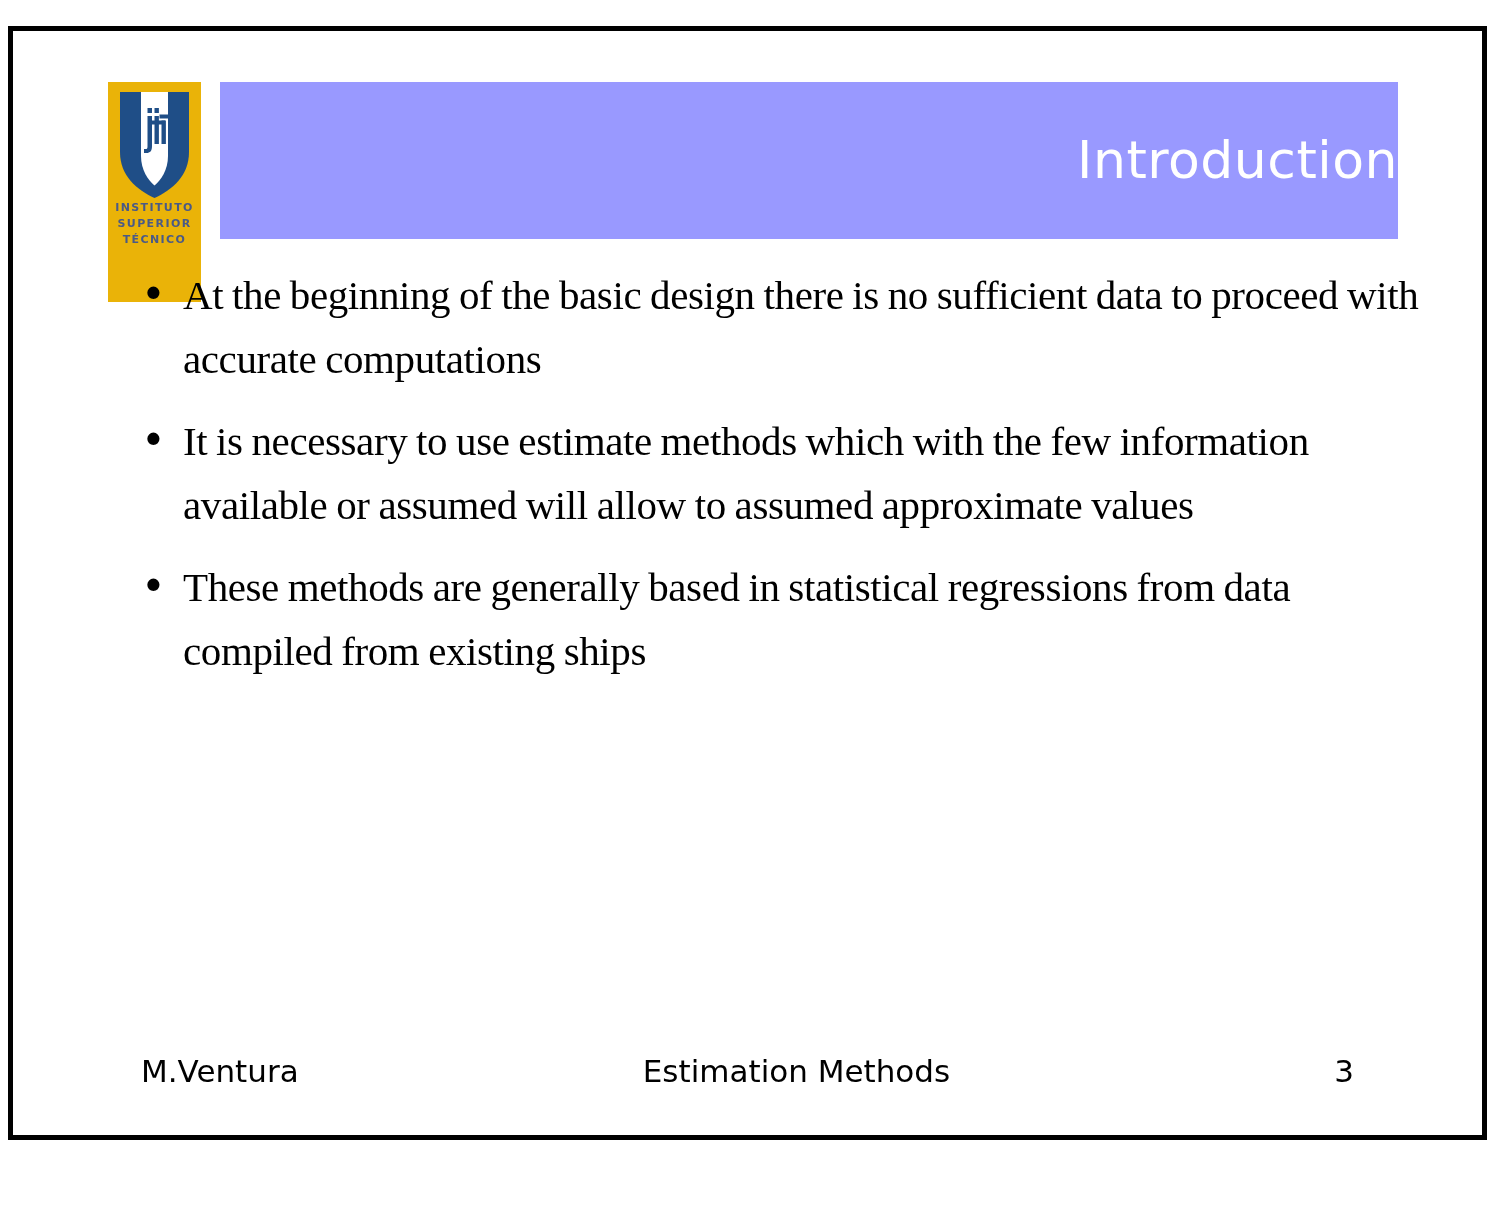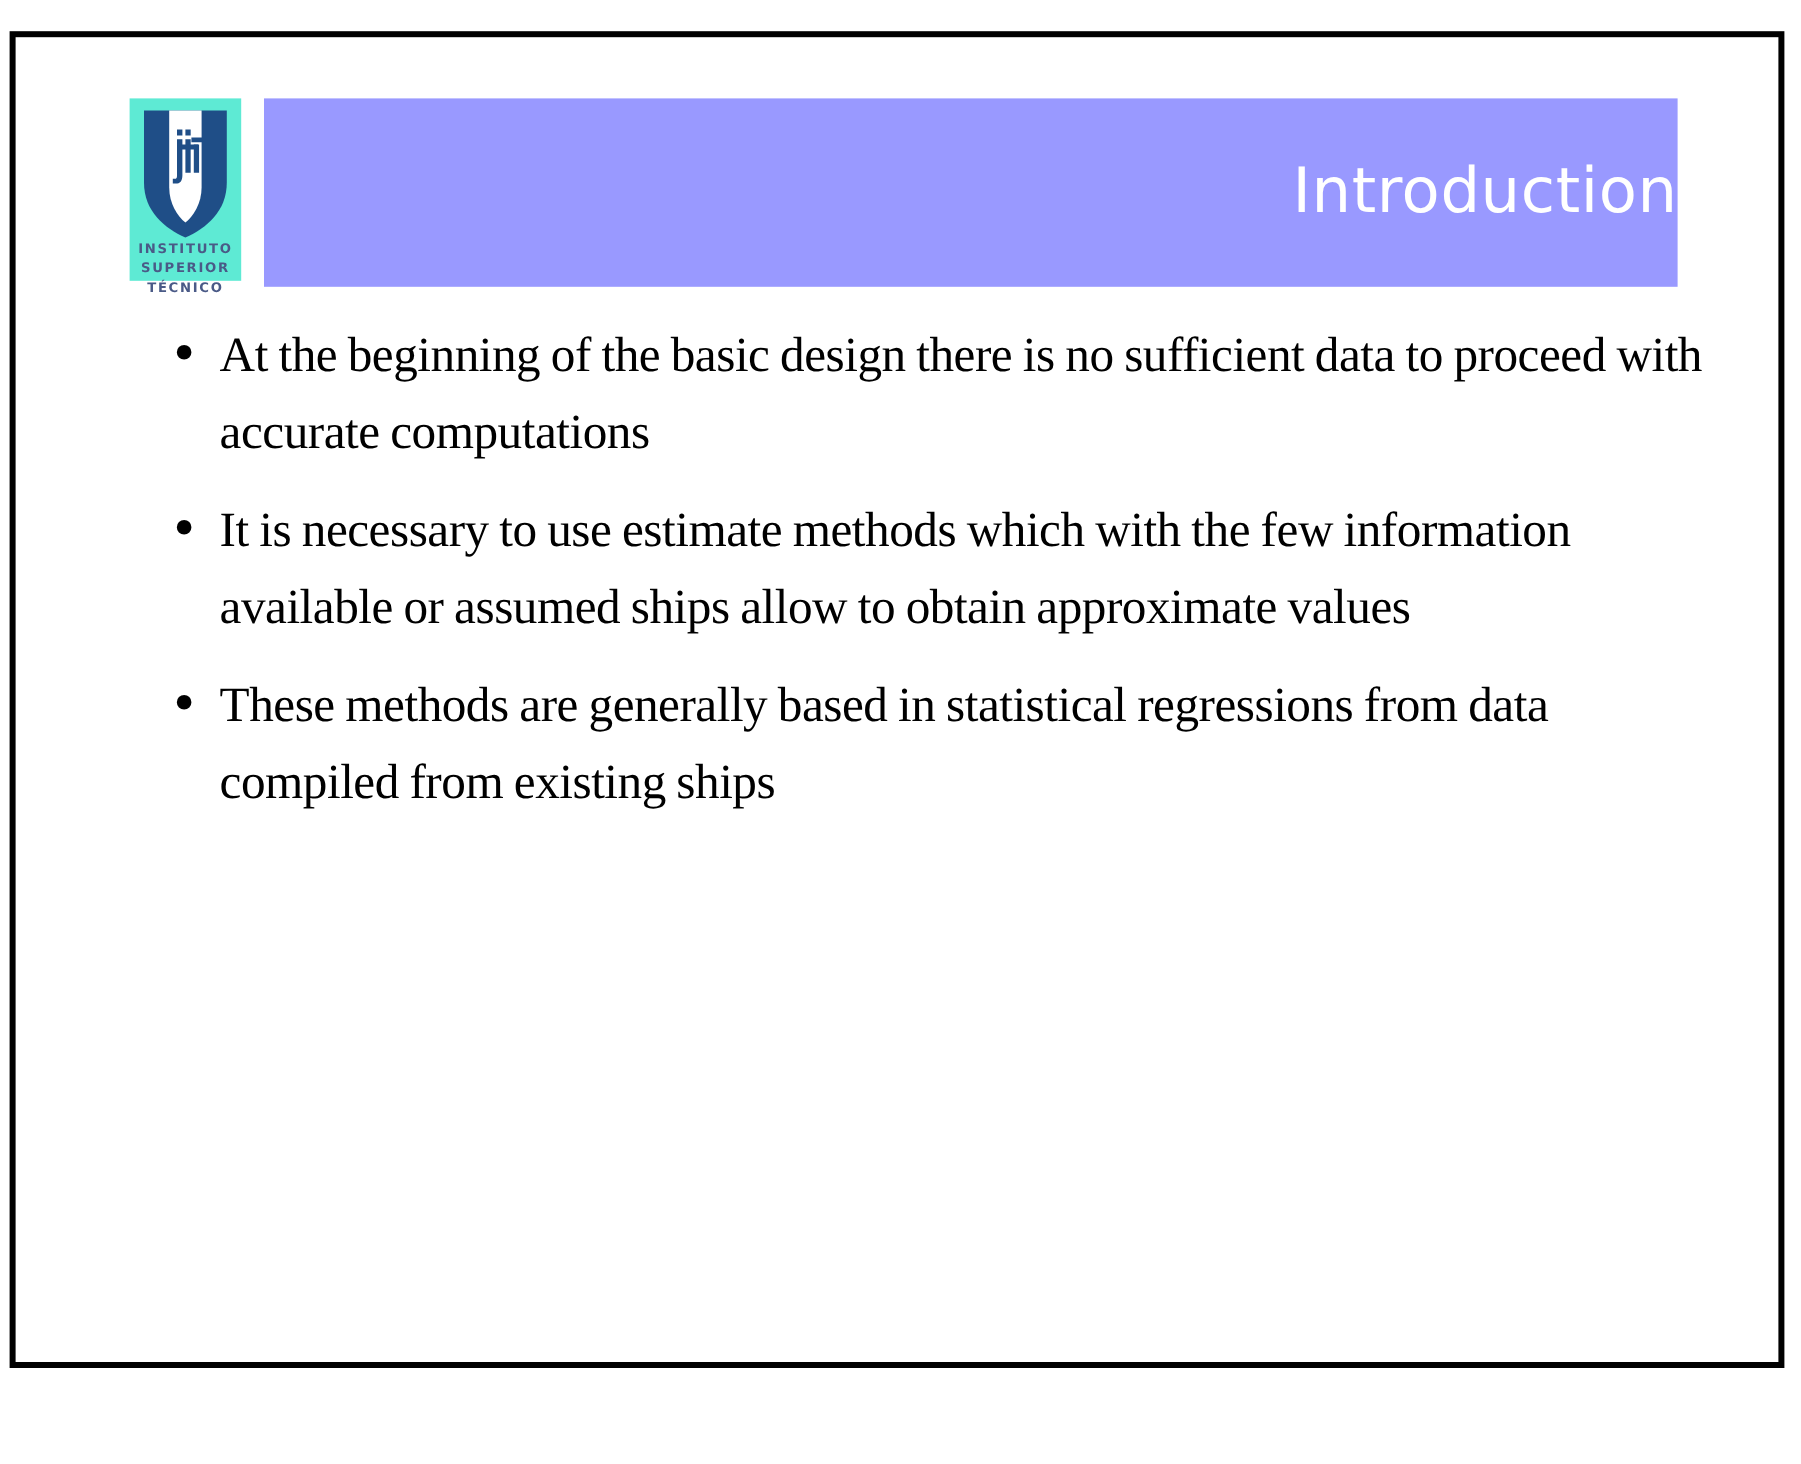--- a/index.html
+++ b/index.html
@@ -26,22 +26,22 @@
     box-sizing: border-box;
     background: #ffffff;
   }
 
   
   #logo-block {
     position: absolute;
     left: 95px;
     top: 51px;
     width: 93px;
-    height: 152px;
-    background: #5eead4;
+    height: 220px;
+    background: #eab308;
   }
   #logo-shield-wrap {
     position: absolute;
     left: 10px;
     top: 8px;
     width: 73px;
     height: 110px;
   }
   #logo-shield-wrap svg { display: block; width: 100%; height: 100%; }
   #logo-wordmark {
@@ -170,24 +170,29 @@
 
   <div id="body-content">
 
     <div class="bullet-row">
       <div class="bullet-marker">•</div>
       <div class="bullet-text">At the beginning of the basic design there is no sufficient data to proceed with accurate computations</div>
     </div>
 
     <div class="bullet-row">
       <div class="bullet-marker">•</div>
-      <div class="bullet-text">It is necessary to use estimate methods which with the few information available or assumed ships allow to obtain approximate values</div>
+      <div class="bullet-text">It is necessary to use estimate methods which with the few information available or assumed will allow to assumed approximate values</div>
     </div>
 
     <div class="bullet-row">
       <div class="bullet-marker">•</div>
       <div class="bullet-text">These methods are generally based in statistical regressions from data compiled from existing ships</div>
     </div>
 
   </div>
 
+  <div id="footer">
+    <div class="footer-cell" id="footer-author">M.Ventura</div>
+    <div class="footer-cell" id="footer-subject">Estimation Methods</div>
+    <div class="footer-cell" id="footer-pagenum">3</div>
+  </div>
 
 </div>
 
 </body></html>

